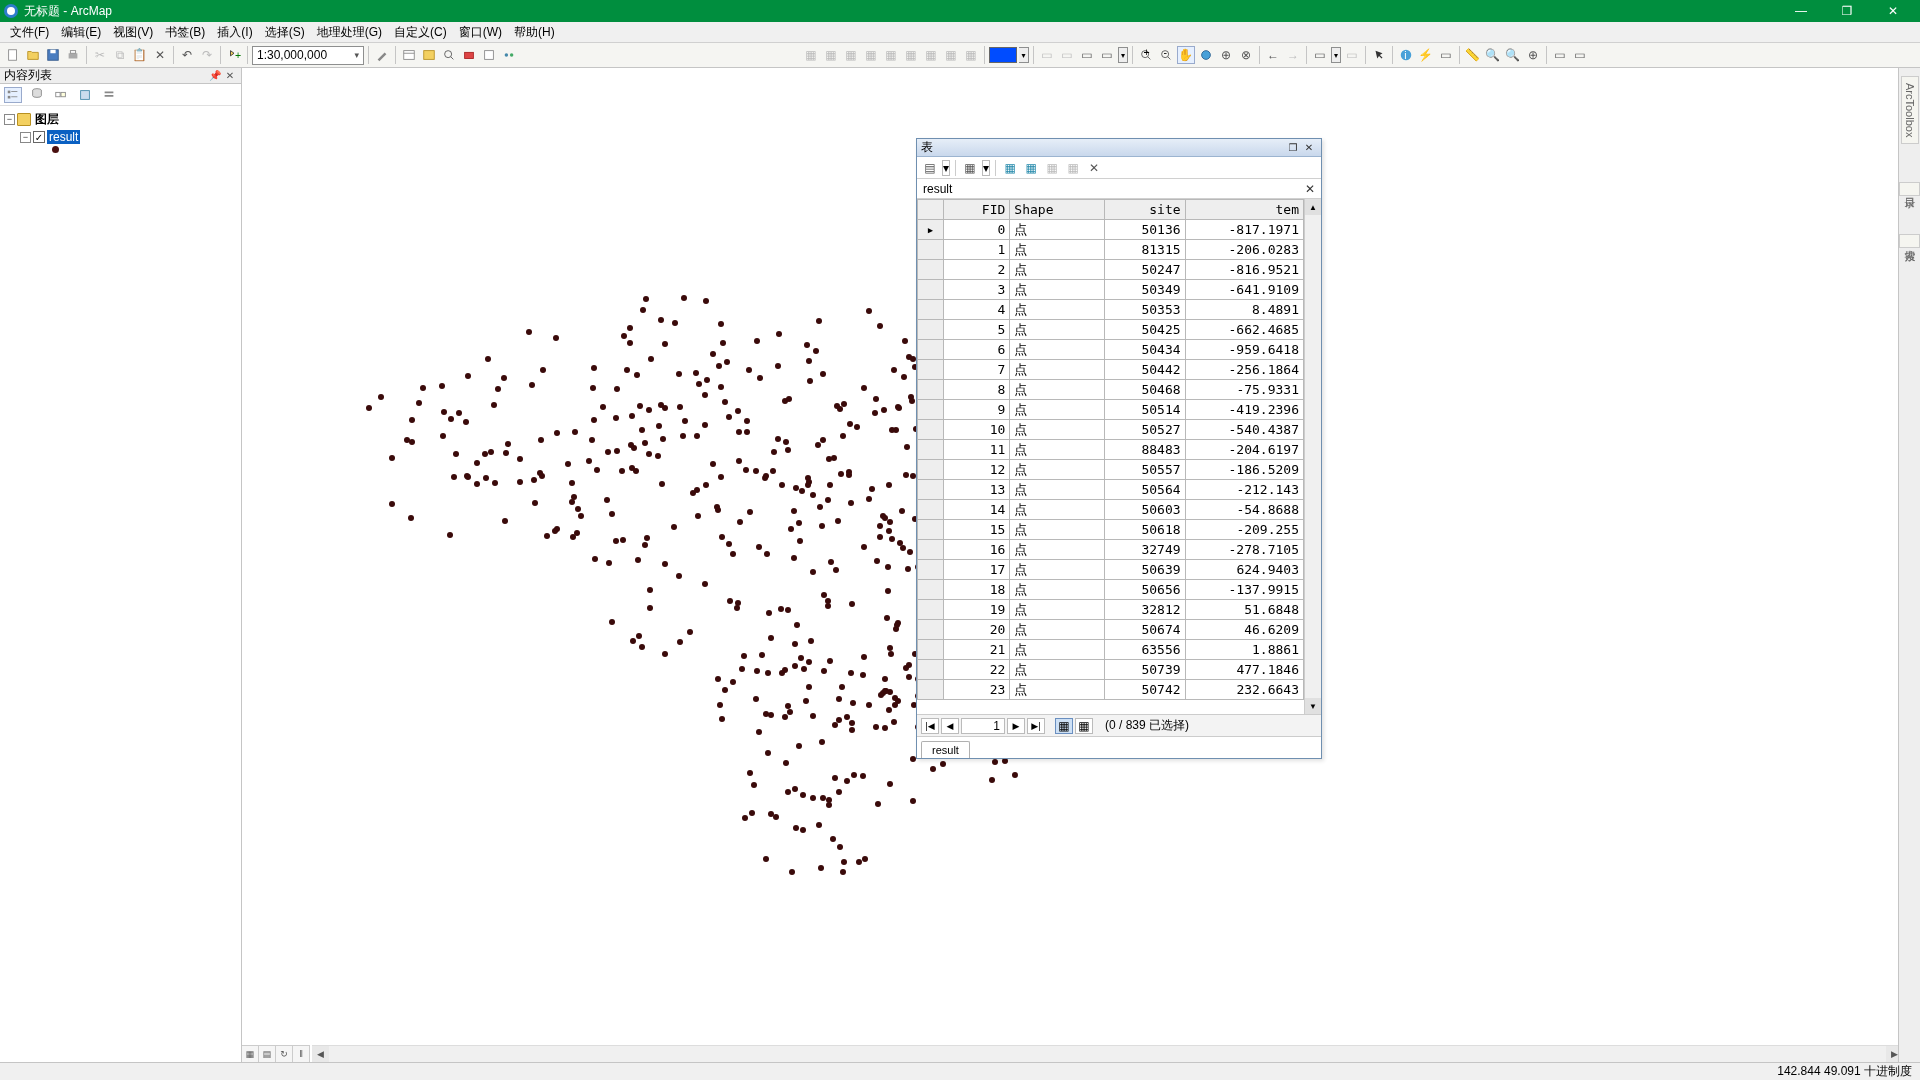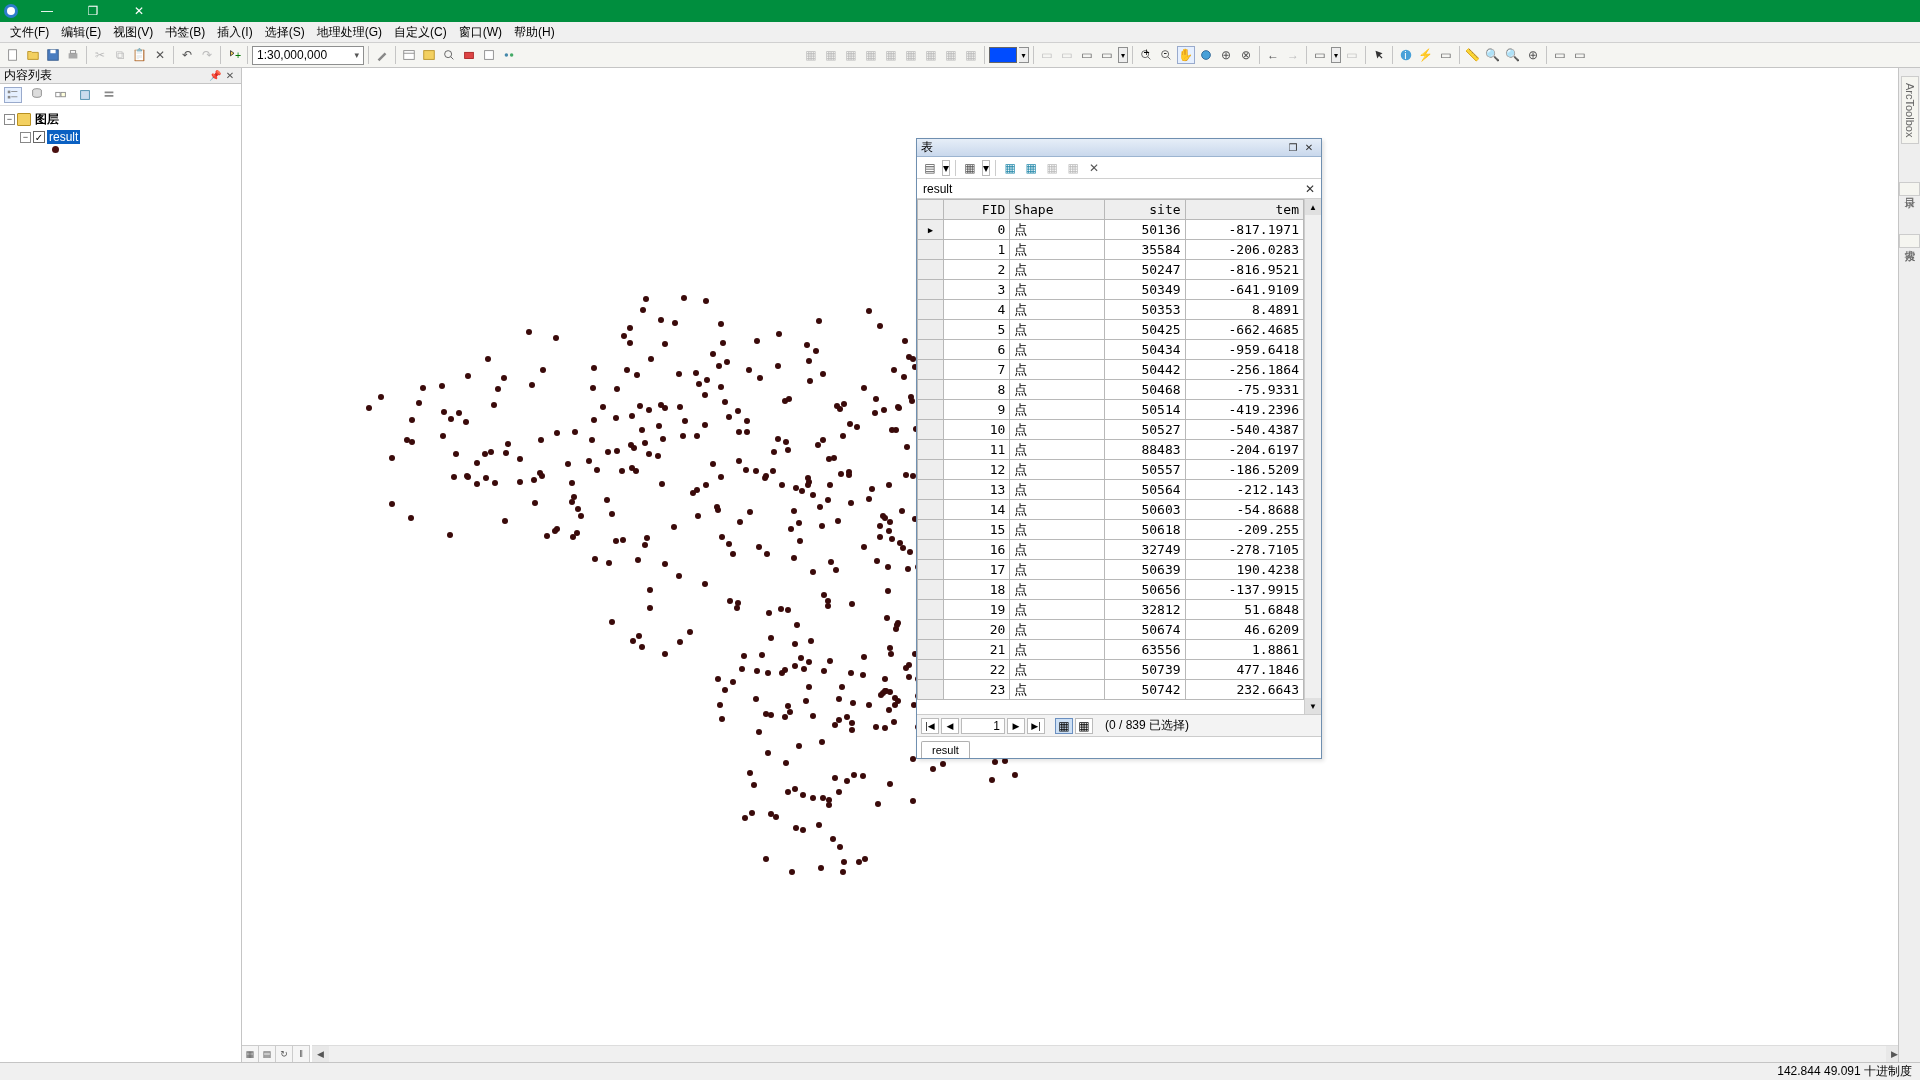--- a/index.html
+++ b/index.html
@@ -87,20 +87,21 @@
 .attr-table .at-nav .toggle { width: 18px; height: 16px; border: 1px solid #6a8fc0; background: #cde0f5; display: flex; align-items: center; justify-content: center; }
 .attr-table .at-nav .toggle.alt { background: #fff; border-color: #bbb; }
 .attr-table .at-tabs { height: 22px; border-top: 1px solid #ccc; display: flex; align-items: flex-end; padding-left: 4px; }
 .attr-table .at-tabs .tab { padding: 2px 10px; border: 1px solid #b0b0b0; border-bottom: none; background: #fff; font-size: 11px; border-radius: 2px 2px 0 0; }
 </style>
 </head>
 <body>
 
 <div class="titlebar">
   <div class="app-icon"></div>
+  <div class="title">无标题 - ArcMap</div>
   <div class="win-btn">—</div>
   <div class="win-btn">❐</div>
   <div class="win-btn">✕</div>
 </div>
 
 <div class="menubar">
   <div class="menu-item">文件(F)</div>
   <div class="menu-item">编辑(E)</div>
   <div class="menu-item">视图(V)</div>
   <div class="menu-item">书签(B)</div>
@@ -1104,21 +1105,21 @@
                 <td class="rowsel cur">▸</td>
                 <td class="col-fid">0</td>
                 <td class="col-shape">点</td>
                 <td class="col-site">50136</td>
                 <td class="col-tem">-817.1971</td>
               </tr>
               <tr>
                 <td class="rowsel"></td>
                 <td class="col-fid">1</td>
                 <td class="col-shape">点</td>
-                <td class="col-site">35584</td>
+                <td class="col-site">81315</td>
                 <td class="col-tem">-206.0283</td>
               </tr>
               <tr>
                 <td class="rowsel"></td>
                 <td class="col-fid">2</td>
                 <td class="col-shape">点</td>
                 <td class="col-site">50247</td>
                 <td class="col-tem">-816.9521</td>
               </tr>
               <tr>
@@ -1217,21 +1218,21 @@
                 <td class="col-fid">16</td>
                 <td class="col-shape">点</td>
                 <td class="col-site">32749</td>
                 <td class="col-tem">-278.7105</td>
               </tr>
               <tr>
                 <td class="rowsel"></td>
                 <td class="col-fid">17</td>
                 <td class="col-shape">点</td>
                 <td class="col-site">50639</td>
-                <td class="col-tem">190.4238</td>
+                <td class="col-tem">624.9403</td>
               </tr>
               <tr>
                 <td class="rowsel"></td>
                 <td class="col-fid">18</td>
                 <td class="col-shape">点</td>
                 <td class="col-site">50656</td>
                 <td class="col-tem">-137.9915</td>
               </tr>
               <tr>
                 <td class="rowsel"></td>

